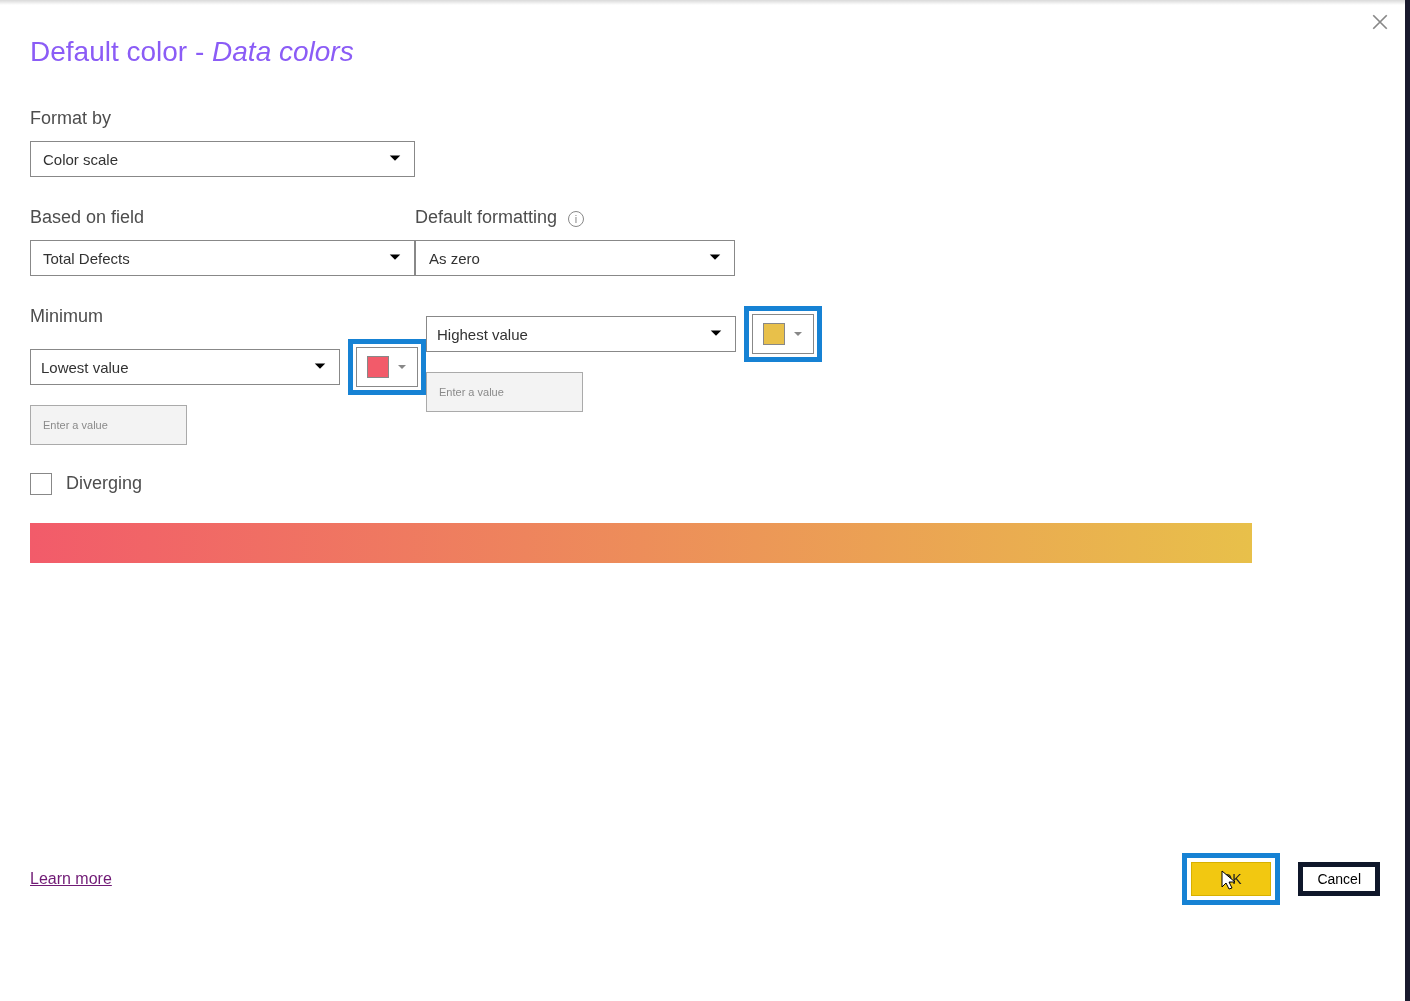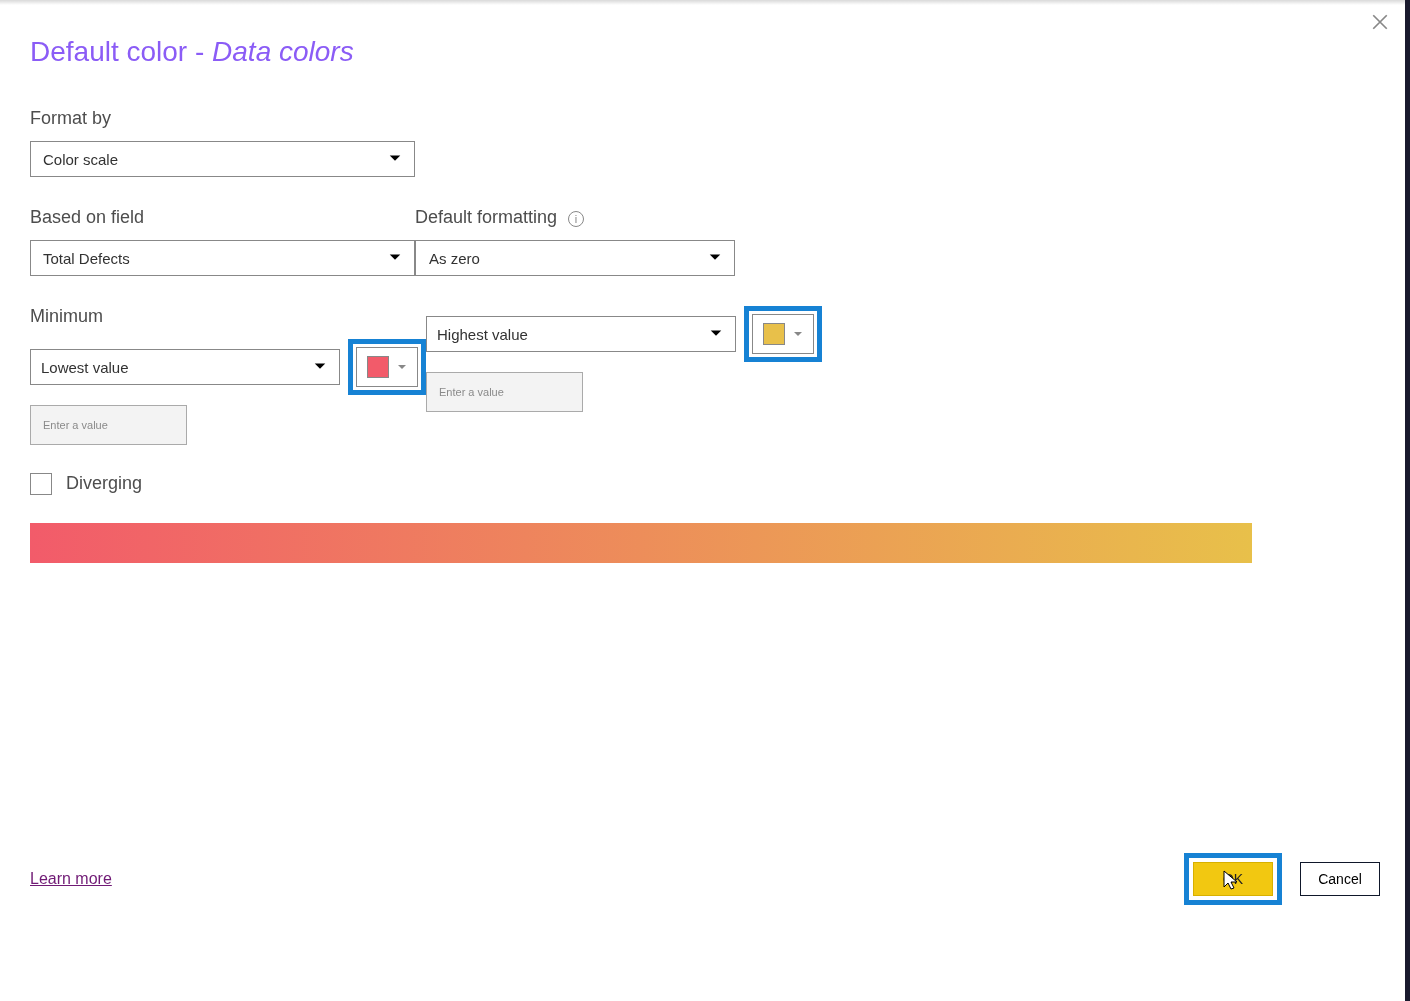--- a/index.html
+++ b/index.html
@@ -138,21 +138,21 @@
 }
 .learn-more {
   color: #701a75;
   text-decoration: underline;
   font-size: 16px;
 }
 .btn-row { display: flex; gap: 18px; align-items: center; }
 .btn {
   height: 34px;
   min-width: 80px;
-  border: 1px solid #0f172a;
+  border: 5px solid #0f172a;
   background: #fff;
   font-size: 14px;
   display: flex;
   align-items: center;
   justify-content: center;
   padding: 0 14px;
 }
 .btn-primary {
   background: #f2c811;
   border: 1px solid #d8b000;

